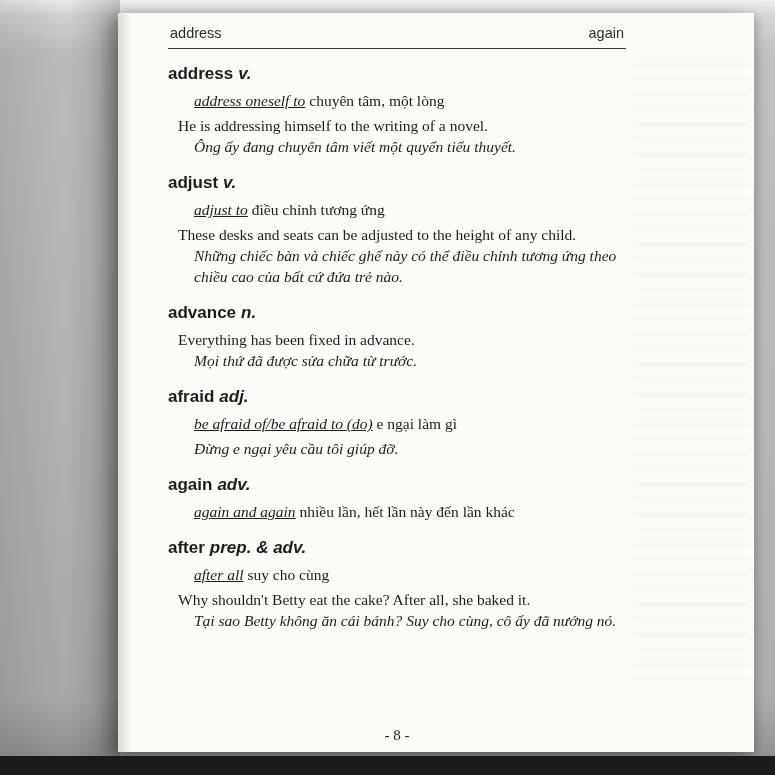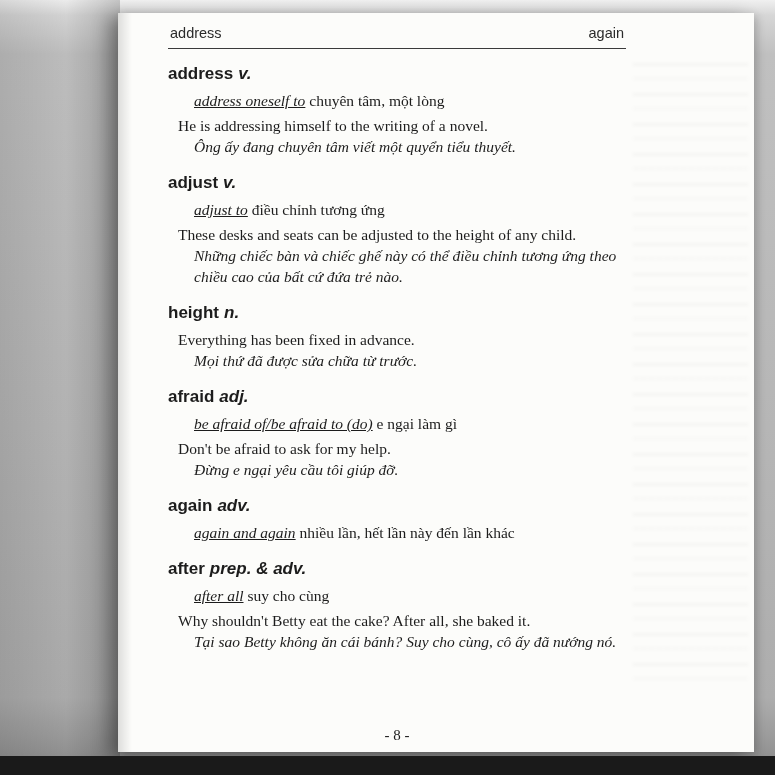--- a/index.html
+++ b/index.html
@@ -88,35 +88,34 @@
     <div class="phrase-line">
       <span class="phrase">adjust to</span>
       <span class="meaning">điều chỉnh tương ứng</span>
     </div>
     <p class="example">These desks and seats can be adjusted to the height of any child.</p>
     <p class="translation">Những chiếc bàn và chiếc ghế này có thể điều chỉnh tương ứng theo chiều cao của bất cứ đứa trẻ nào.</p>
   </section>
 
   <section class="entry">
     <div class="headline">
-      <span>height</span><span class="pos">n.</span>
+      <span>advance</span><span class="pos">n.</span>
     </div>
     <p class="example">Everything has been fixed in advance.</p>
     <p class="translation">Mọi thứ đã được sửa chữa từ trước.</p>
   </section>
 
   <section class="entry">
     <div class="headline">
       <span>afraid</span><span class="pos">adj.</span>
     </div>
     <div class="phrase-line">
       <span class="phrase">be afraid of/be afraid to (do)</span>
       <span class="meaning">e ngại làm gì</span>
     </div>
-    <p class="example">Don't be afraid to ask for my help.</p>
     <p class="translation">Đừng e ngại yêu cầu tôi giúp đỡ.</p>
   </section>
 
   <section class="entry">
     <div class="headline">
       <span>again</span><span class="pos">adv.</span>
     </div>
     <div class="phrase-line">
       <span class="phrase">again and again</span>
       <span class="meaning">nhiều lần, hết lần này đến lần khác</span>

